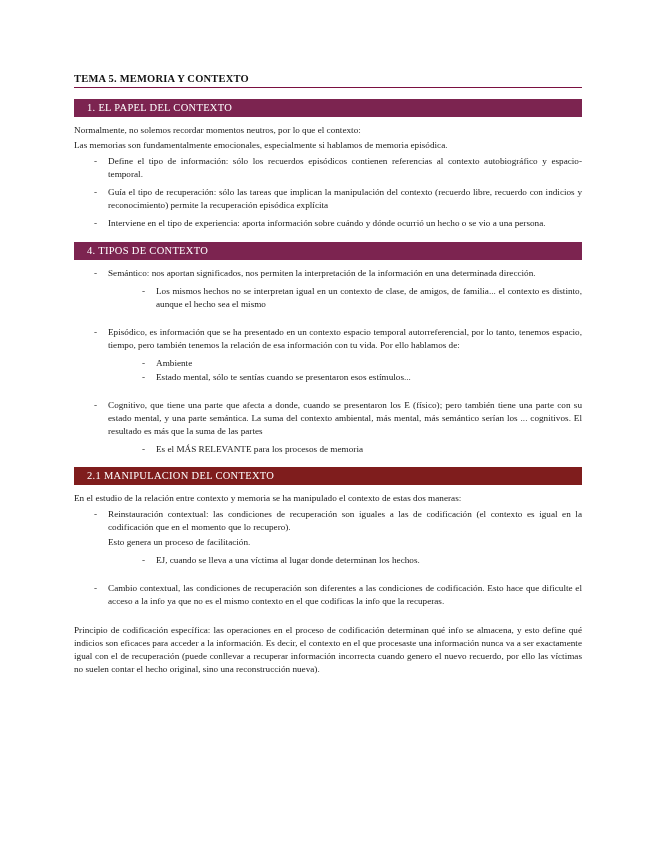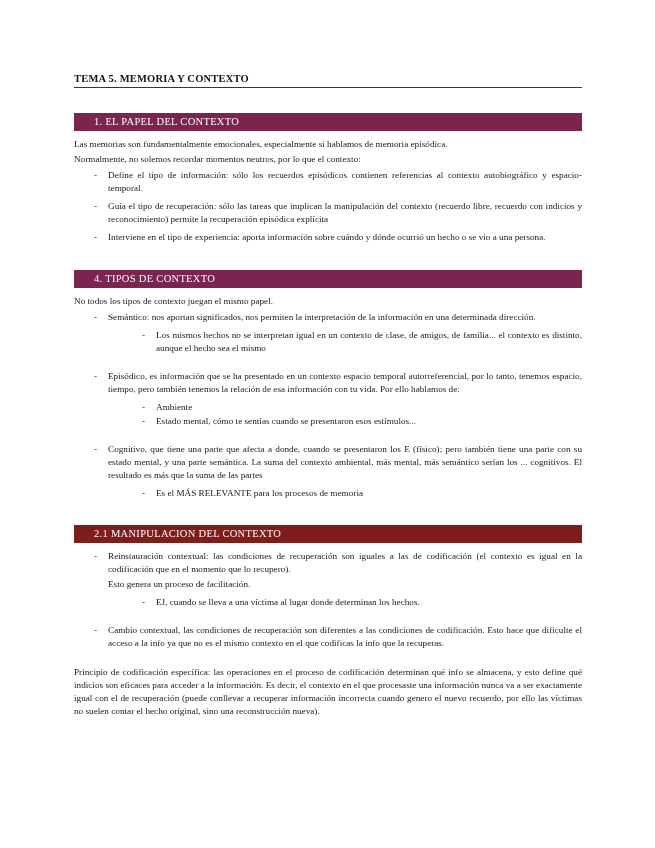--- a/index.html
+++ b/index.html
@@ -34,22 +34,22 @@
     letter-spacing: 0.2px;
     color: #111;
     padding: 1px 0 3px 0;
     border-bottom: 1.5px solid #7a1040;
     margin-bottom: 7px;
   }
   .bar {
     color: #ffffff;
     font-size: 10.5px;
     letter-spacing: 0.3px;
-    padding: 3px 4px 3px 20px;
-    margin: 25px 0 7px 0;
+    padding: 3px 4px 3px 13px;
+    margin: 11px 0 7px 0;
     line-height: 1.15;
   }
   .bar.level1 {
     background: #7c2450;
   }
   .bar.level2 {
     background: #7f1d1d;
   }
   .para {
     font-size: 9.2px;
@@ -89,41 +89,40 @@
 </head>
 <body>
 
 <div class="page">
   <div class="content">
 
     <div class="doc-title">TEMA 5. MEMORIA Y CONTEXTO</div>
 
     <div class="bar level1">1. EL PAPEL DEL CONTEXTO</div>
 
+    <p class="para">Normalmente, no solemos recordar momentos neutros, por lo que el contexto:</p>
     <p class="para">Las memorias son fundamentalmente emocionales, especialmente si hablamos de memoria episódica.</p>
-    <p class="para">Normalmente, no solemos recordar momentos neutros, por lo que el contexto:</p>
 
     <div class="list lvl1">
       <div class="li">
         <span class="dash">-</span>
         <span class="txt">Define el tipo de información: sólo los recuerdos episódicos contienen referencias al contexto autobiográfico y espacio-temporal.</span>
       </div>
       <div class="li">
         <span class="dash">-</span>
         <span class="txt">Guía el tipo de recuperación: sólo las tareas que implican la manipulación del contexto (recuerdo libre, recuerdo con indicios y reconocimiento) permite la recuperación episódica explícita</span>
       </div>
       <div class="li">
         <span class="dash">-</span>
         <span class="txt">Interviene en el tipo de experiencia: aporta información sobre cuándo y dónde ocurrió un hecho o se vio a una persona.</span>
       </div>
     </div>
 
     <div class="bar level1">4. TIPOS DE CONTEXTO</div>
 
-    <p class="para">No todos los tipos de contexto juegan el mismo papel.</p>
 
     <div class="list lvl1">
       <div class="li">
         <span class="dash">-</span>
         <span class="txt">Semántico: nos aportan significados, nos permiten la interpretación de la información en una determinada dirección.</span>
       </div>
     </div>
 
     <div class="list lvl2">
       <div class="li">
@@ -141,21 +140,21 @@
       </div>
     </div>
 
     <div class="list lvl2">
       <div class="li tight">
         <span class="dash">-</span>
         <span class="txt">Ambiente</span>
       </div>
       <div class="li">
         <span class="dash">-</span>
-        <span class="txt">Estado mental, cómo te sentías cuando se presentaron esos estímulos...</span>
+        <span class="txt">Estado mental, sólo te sentías cuando se presentaron esos estímulos...</span>
       </div>
     </div>
 
     <div class="block-gap"></div>
 
     <div class="list lvl1">
       <div class="li">
         <span class="dash">-</span>
         <span class="txt">Cognitivo, que tiene una parte que afecta a donde, cuando se presentaron los E (físico); pero también tiene una parte con su estado mental, y una parte semántica. La suma del contexto ambiental, más mental, más semántico serían los ... cognitivos. El resultado es más que la suma de las partes</span>
       </div>
@@ -163,20 +162,21 @@
 
     <div class="list lvl2">
       <div class="li">
         <span class="dash">-</span>
         <span class="txt">Es el MÁS RELEVANTE para los procesos de memoria</span>
       </div>
     </div>
 
     <div class="bar level2">2.1 MANIPULACION DEL CONTEXTO</div>
 
+    <p class="para">En el estudio de la relación entre contexto y memoria se ha manipulado el contexto de estas dos maneras:</p>
 
     <div class="list lvl1">
       <div class="li tight">
         <span class="dash">-</span>
         <span class="txt">Reinstauración contextual: las condiciones de recuperación son iguales a las de codificación (el contexto es igual en la codificación que en el momento que lo recupero).</span>
       </div>
       <div class="li">
         <span class="dash"></span>
         <span class="txt">Esto genera un proceso de facilitación.</span>
       </div>

